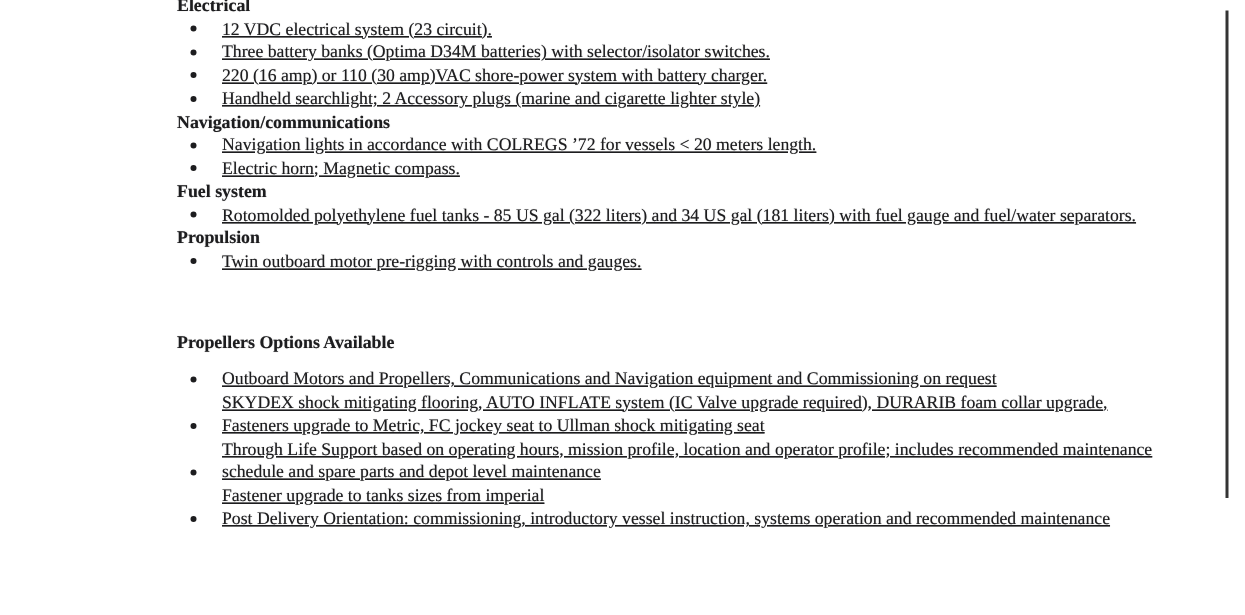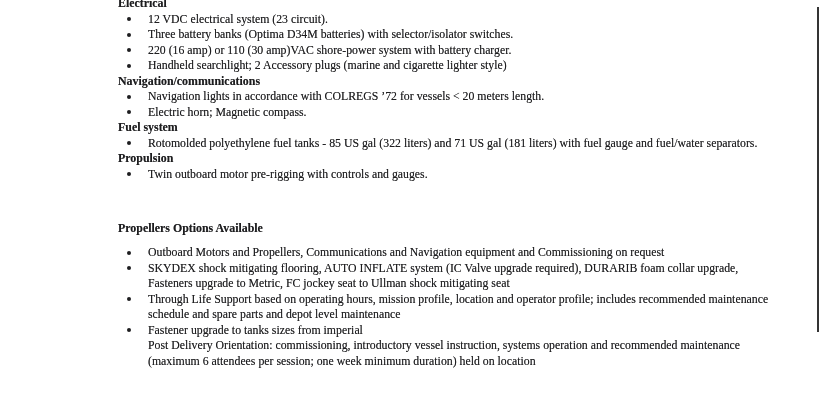--- a/index.html
+++ b/index.html
@@ -24,22 +24,23 @@
     text-shadow: 0 0 0.5px rgba(25,25,28,0.55);
   }
   .heading {
     font-weight: bold;
     font-size: 11.9px;
     line-height: 15.5px;
     margin: 0;
   }
   .bullet {
     display: flex;
-    align-items: flex-start;
+    align-items: flex-end;
     padding-left: 9px;
+    text-decoration: underline;
   }
   .dot {
     flex: 0 0 21px;
     position: relative;
     height: 15.5px;
   }
   .dot::before {
     content: "";
     position: absolute;
     left: 0; top: 5.5px;
@@ -94,21 +95,21 @@
       <div class="bullet">
           <span class="dot"></span>
           <span class="btext">Electric horn; Magnetic compass.</span>
         </div>
     </section>
 
     <section>
       <h3 class="heading">Fuel system</h3>
       <div class="bullet">
           <span class="dot"></span>
-          <span class="btext">Rotomolded polyethylene fuel tanks - 85 US gal (322 liters) and 71 US gal (181 liters) with fuel gauge and fuel/water separators.</span>
+          <span class="btext">Rotomolded polyethylene fuel tanks - 85 US gal (322 liters) and 34 US gal (181 liters) with fuel gauge and fuel/water separators.</span>
         </div>
     </section>
 
     <section>
       <h3 class="heading">Propulsion</h3>
       <div class="bullet">
           <span class="dot"></span>
           <span class="btext">Twin outboard motor pre-rigging with controls and gauges.</span>
         </div>
     </section>
@@ -134,21 +135,20 @@
           <span class="btext">
             <span class="line">Through Life Support based on operating hours, mission profile, location and operator profile; includes recommended maintenance</span>
             <span class="line">schedule and spare parts and depot level maintenance</span>
           </span>
         </div>
         <div class="bullet">
           <span class="dot"></span>
           <span class="btext">
             <span class="line">Fastener upgrade to tanks sizes from imperial</span>
             <span class="line">Post Delivery Orientation: commissioning, introductory vessel instruction, systems operation and recommended maintenance</span>
-            <span class="line">(maximum 6 attendees per session; one week minimum duration) held on location</span>
           </span>
         </div>
       </div>
     </section>
 
   </div>
   <div class="page-edge"></div>
 </div>
 
 </body></html>

